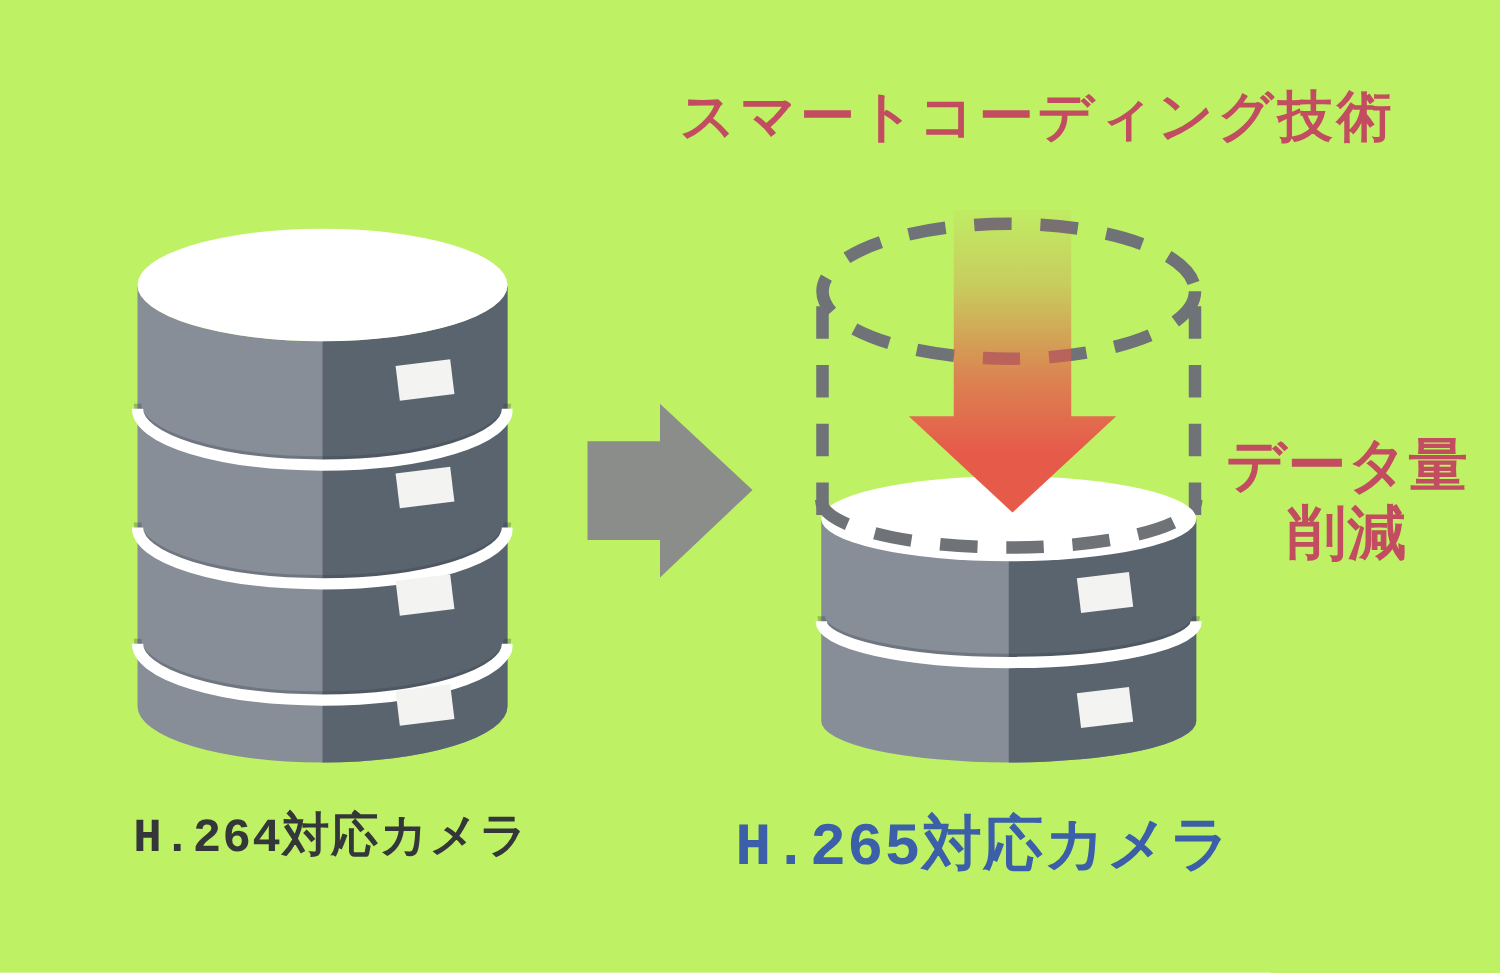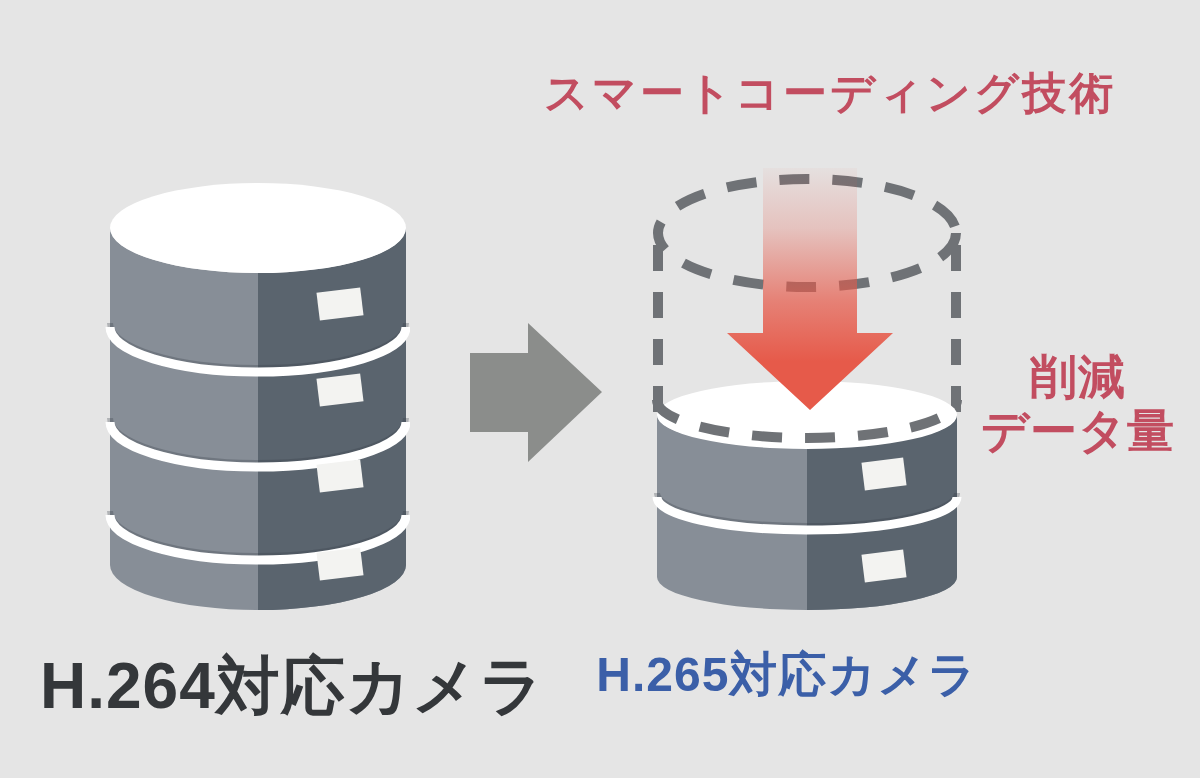--- a/index.html
+++ b/index.html
@@ -1,42 +1,42 @@
 <!DOCTYPE html>
 <html><head>
 <meta charset="utf-8">
 <style>
   html,body{margin:0;padding:0;}
   .canvas{
     position:relative;
     width:1200px;height:778px;
-    background:#e5e5e5;
+    background:#bef264;
     overflow:hidden;
-    font-family:Liberation Sans, sans-serif;
+    font-family:Liberation Mono, monospace;
   }
   .abs{position:absolute;}
   .label{
     font-weight:700;
     text-align:center;
     white-space:nowrap;
   }
   .title-label{
     left:500px;top:64px;width:660px;
     font-size:44px;letter-spacing:3px;
     color:#c24d60;
   }
   .annotation-label{
     left:966px;top:350px;width:224px;
     font-size:47px;line-height:1.14;letter-spacing:1px;
     color:#c24d60;
     white-space:normal;
   }
   .h264-label{
     left:40px;top:643px;width:450px;
-    font-size:64px;letter-spacing:1px;
+    font-size:38px;letter-spacing:1px;
     color:#34373a;
   }
   .h265-label{
     left:562px;top:643px;width:450px;
     font-size:48px;letter-spacing:1px;
     color:#3b5fa8;
   }
   svg{display:block;}
 </style>
 </head>
@@ -108,21 +108,21 @@
         <rect x="223" y="392" width="42" height="28" transform="rotate(-7 244 406)"></rect>
       </g>
     </g>
 
     <path d="M17,240 A150,38 0 0 0 317,240" fill="none" stroke="#6f7276" stroke-width="10" stroke-dasharray="30 23"></path>
 
     <path d="M123,8 H217 V173 H253 L170,250 L87,173 H123 Z" fill="url(#redGrad)"></path>
   </svg>
 
   <div class="abs label annotation-label">
+    <div>データ量</div>
     <div>削減</div>
-    <div>データ量</div>
   </div>
 
   <div class="abs label h264-label">H.264対応カメラ</div>
 
   <div class="abs label h265-label">H.265対応カメラ</div>
 
 </div>
 
 </body></html>

